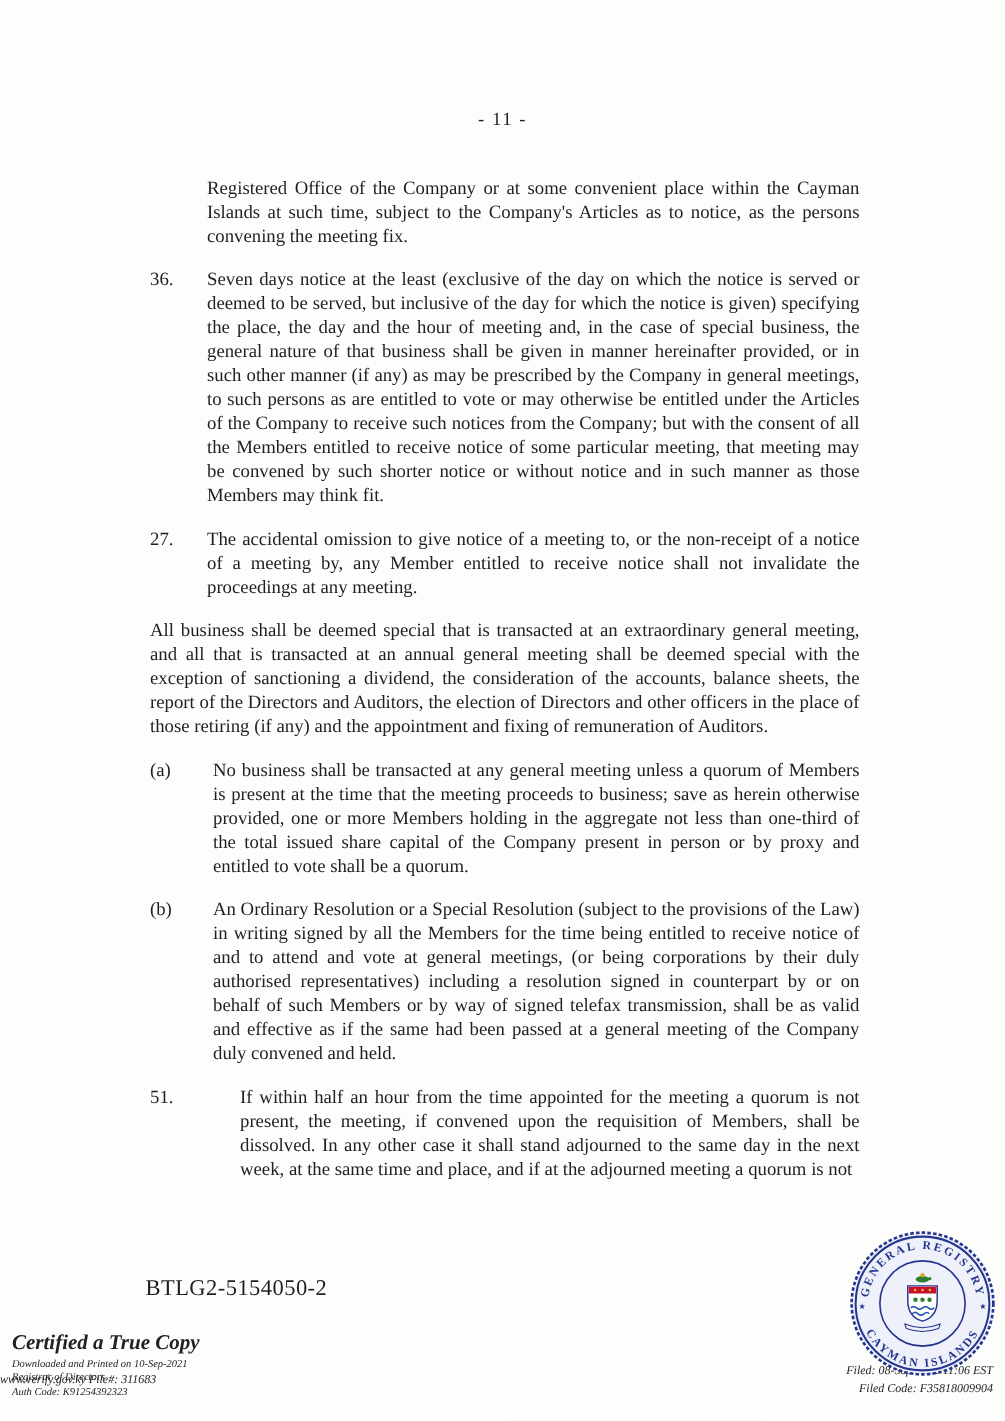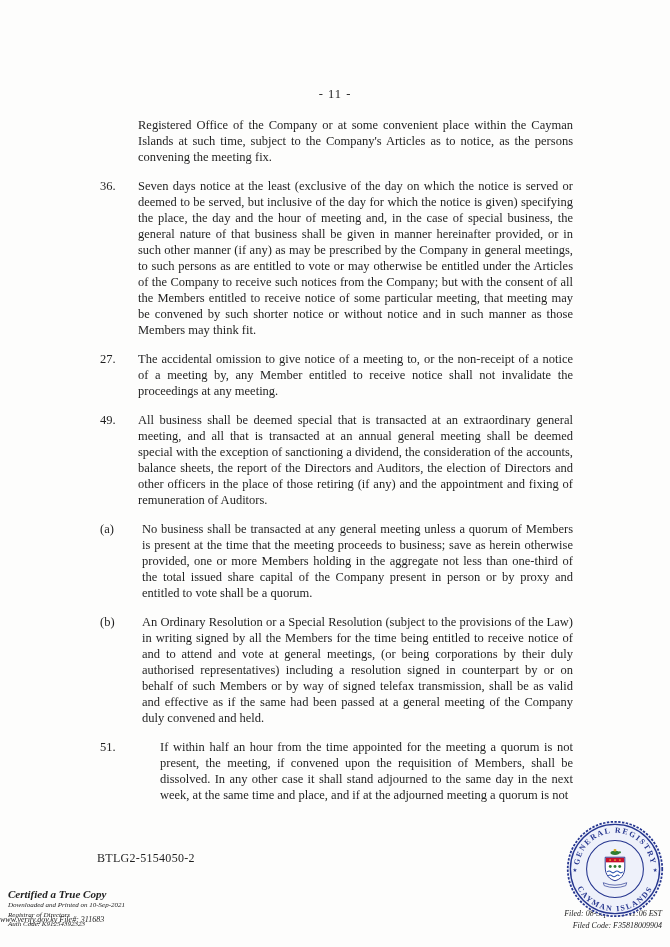--- a/index.html
+++ b/index.html
@@ -12,21 +12,21 @@
   .page {
     position: relative;
     width: 670px;
     height: 947px;
     margin: 0 auto;
     background: #fdfdfc;
     overflow: hidden;
   }
   .page-number {
     position: absolute;
-    top: 87px;
+    top: 72px;
     left: 0;
     width: 100%;
     text-align: center;
     font-size: 12.5px;
     letter-spacing: 1px;
   }
   .content {
     position: absolute;
     top: 117px;
     left: 100px;
@@ -58,35 +58,35 @@
     width: 42px;
   }
   .subtext {
     flex: 1;
     text-align: justify;
   }
   .doc-ref {
     position: absolute;
     left: 97px;
     top: 851px;
-    font-size: 12px;
+    font-size: 15px;
     letter-spacing: 0.3px;
   }
   .cert-block {
     position: absolute;
     left: 8px;
     top: 888px;
     font-style: italic;
     font-size: 7px;
     line-height: 1.35;
     color: #222;
   }
   .cert-title {
     font-weight: bold;
-    font-size: 11px;
+    font-size: 14px;
     line-height: 1.2;
   }
   .footer-center {
     position: absolute;
     left: 0;
     width: 100%;
     bottom: 23px;
     text-align: left;
     font-style: italic;
     font-size: 8px;
@@ -128,21 +128,20 @@
       <div class="num">36.</div>
       <div class="text">Seven days notice at the least (exclusive of the day on which the notice is served or deemed to be served, but inclusive of the day for which the notice is given) specifying the place, the day and the hour of meeting and, in the case of special business, the general nature of that business shall be given in manner hereinafter provided, or in such other manner (if any) as may be prescribed by the Company in general meetings, to such persons as are entitled to vote or may otherwise be entitled under the Articles of the Company to receive such notices from the Company; but with the consent of all the Members entitled to receive notice of some particular meeting, that meeting may be convened by such shorter notice or without notice and in such manner as those Members may think fit.</div>
     </div>
 
     <div class="para">
       <div class="num">27.</div>
       <div class="text">The accidental omission to give notice of a meeting to, or the non-receipt of a notice of a meeting by, any Member entitled to receive notice shall not invalidate the proceedings at any meeting.</div>
     </div>
 
     <div class="para">
-      <div class="num">49.</div>
       <div class="text">All business shall be deemed special that is transacted at an extraordinary general meeting, and all that is transacted at an annual general meeting shall be deemed special with the exception of sanctioning a dividend, the consideration of the accounts, balance sheets, the report of the Directors and Auditors, the election of Directors and other officers in the place of those retiring (if any) and the appointment and fixing of remuneration of Auditors.</div>
     </div>
 
     <div class="para">
       <div class="text">
         <div class="subpara">
           <div class="sublabel">(a)</div>
           <div class="subtext">No business shall be transacted at any general meeting unless a quorum of Members is present at the time that the meeting proceeds to business; save as herein otherwise provided, one or more Members holding in the aggregate not less than one-third of the total issued share capital of the Company present in person or by proxy and entitled to vote shall be a quorum.</div>
         </div>
         <div class="subpara">

